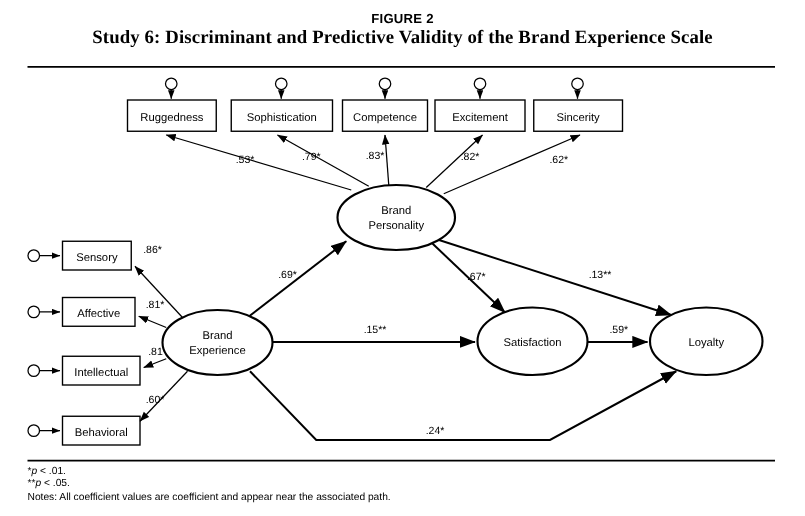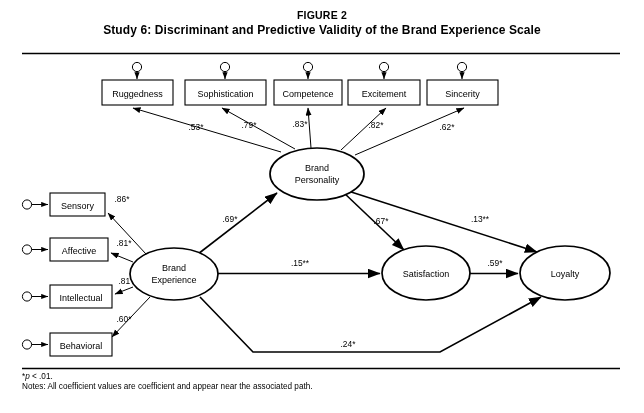--- a/index.html
+++ b/index.html
@@ -28,25 +28,26 @@
     width: 644px;
     text-align: center;
   }
   .fig-number {
     font-size: 10.5px;
     font-weight: bold;
     letter-spacing: 0.2px;
     line-height: 14px;
   }
   .fig-title {
-    font-size: 12px;
+    font-size: 15px;
     font-weight: bold;
     letter-spacing: 0.1px;
     line-height: 15px;
     margin-top: 1px;
+    font-family: Liberation Serif, serif;
   }
   .diagram-svg {
     position: absolute;
     top: 0;
     left: 0;
   }
   .footnotes {
     position: absolute;
     left: 22px;
     top: 372px;
@@ -221,16 +222,17 @@
       <ellipse class="ellipse-shape" cx="426" cy="273" rx="44" ry="27"></ellipse>
       <text class="node-label" x="426" y="277">Satisfaction</text>
 
       <ellipse class="ellipse-shape" cx="565" cy="273" rx="45" ry="27"></ellipse>
       <text class="node-label" x="565" y="277">Loyalty</text>
     </g>
   </svg>
 
   <div class="footnotes">
     <div><span>*</span><span class="ital">p</span><span> &lt; .01.</span></div>
+    <div><span>**</span><span class="ital">p</span><span> &lt; .05.</span></div>
     <div>Notes: All coefficient values are coefficient and appear near the associated path.</div>
   </div>
 
 </div>
 
 </body></html>

